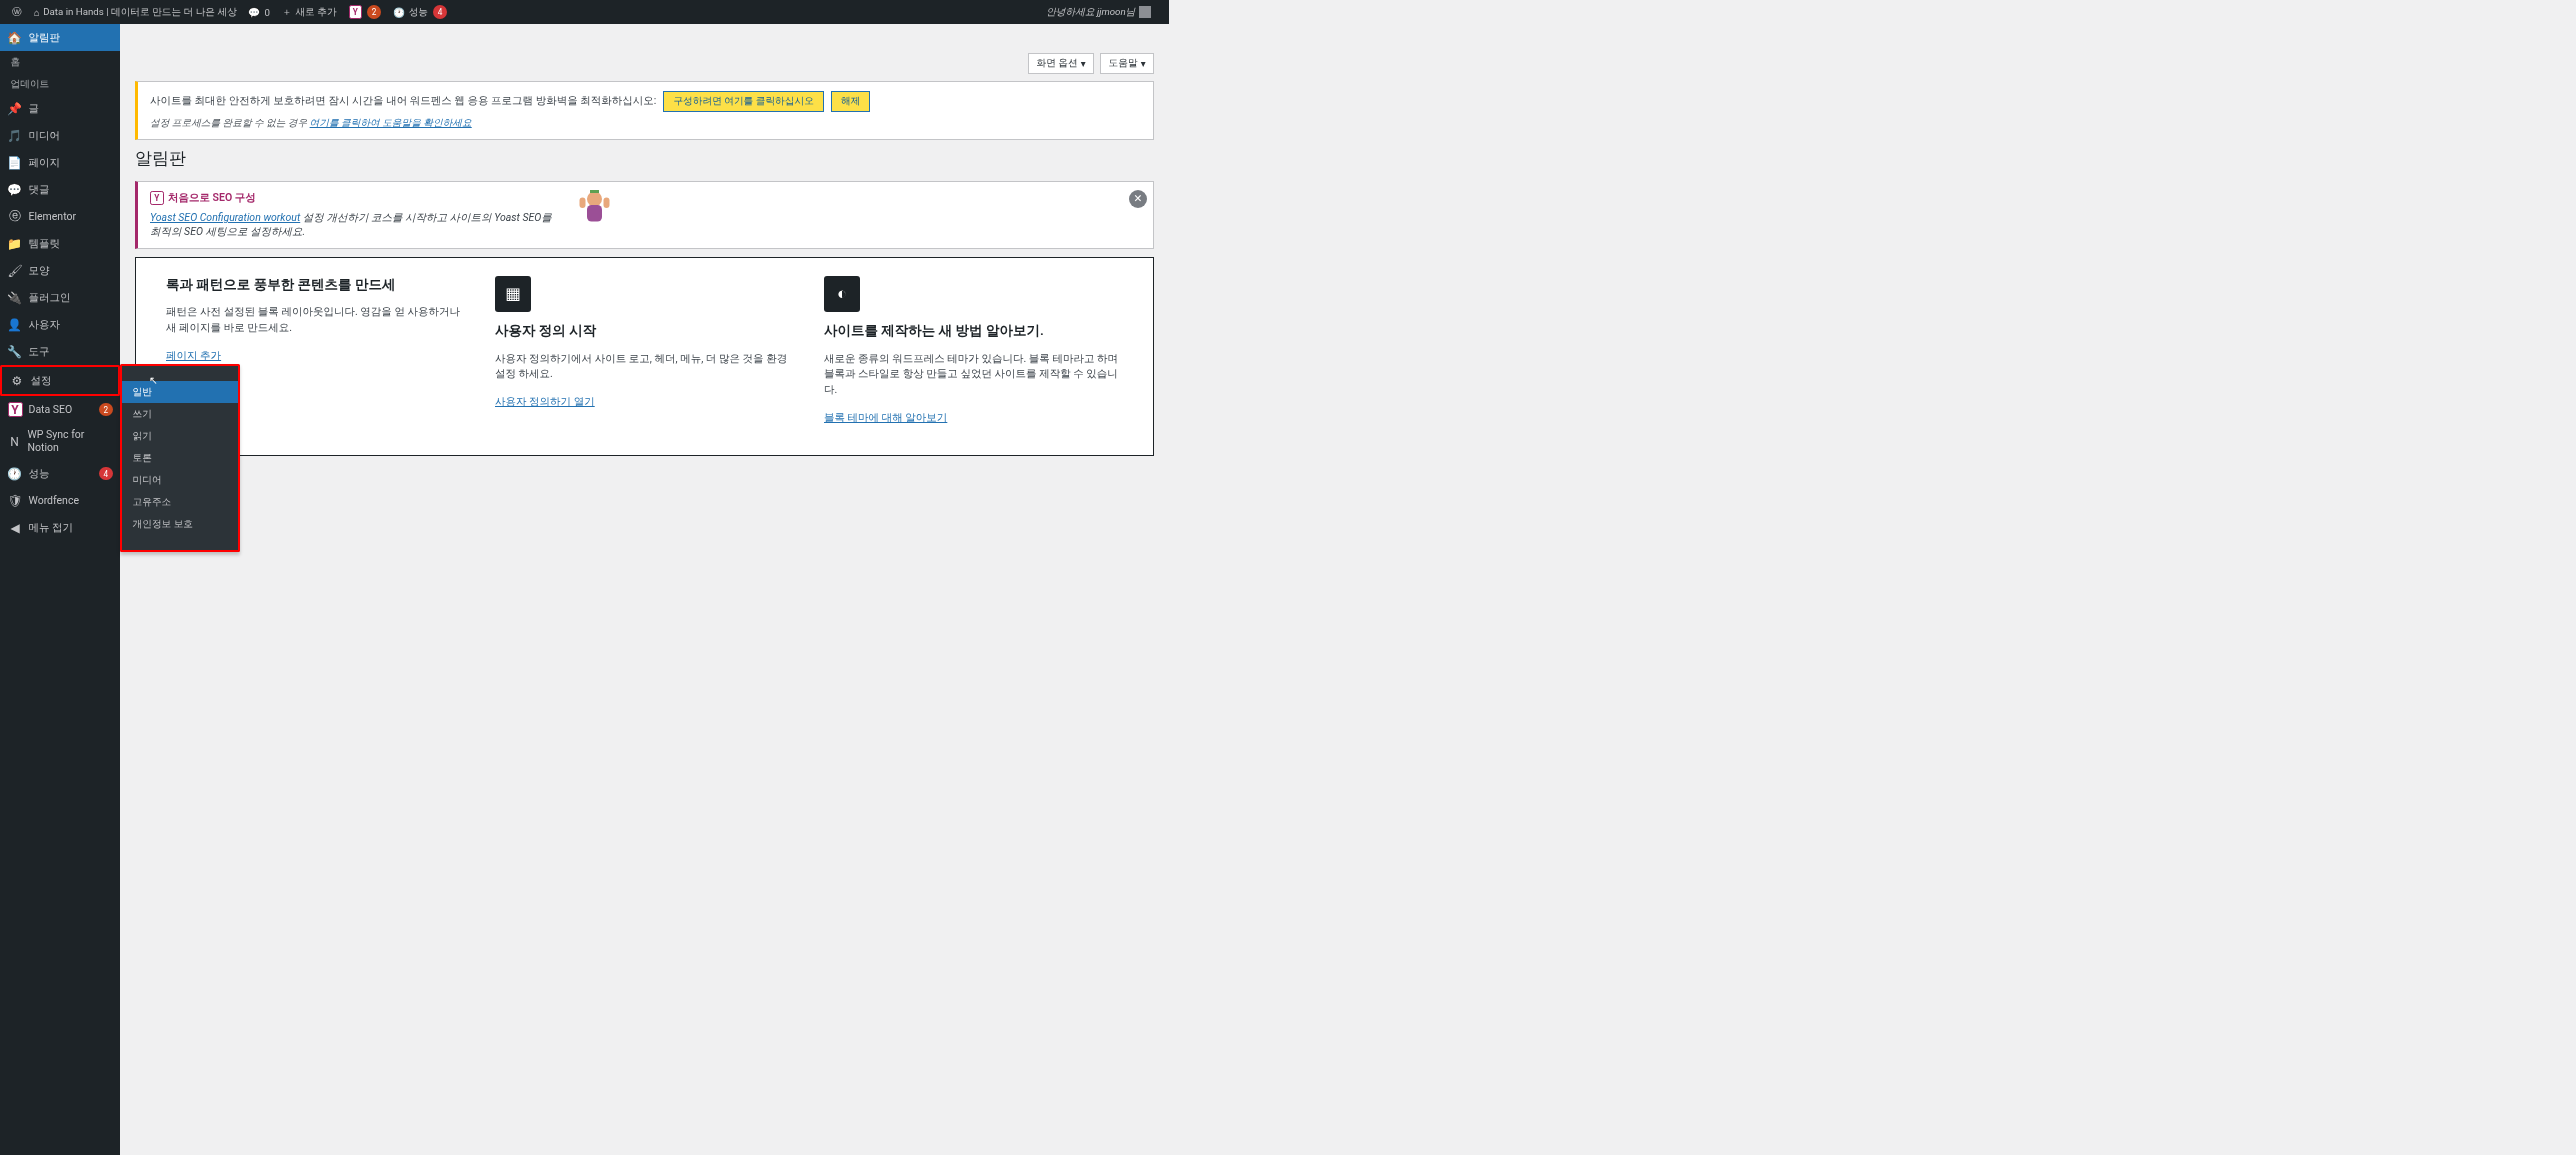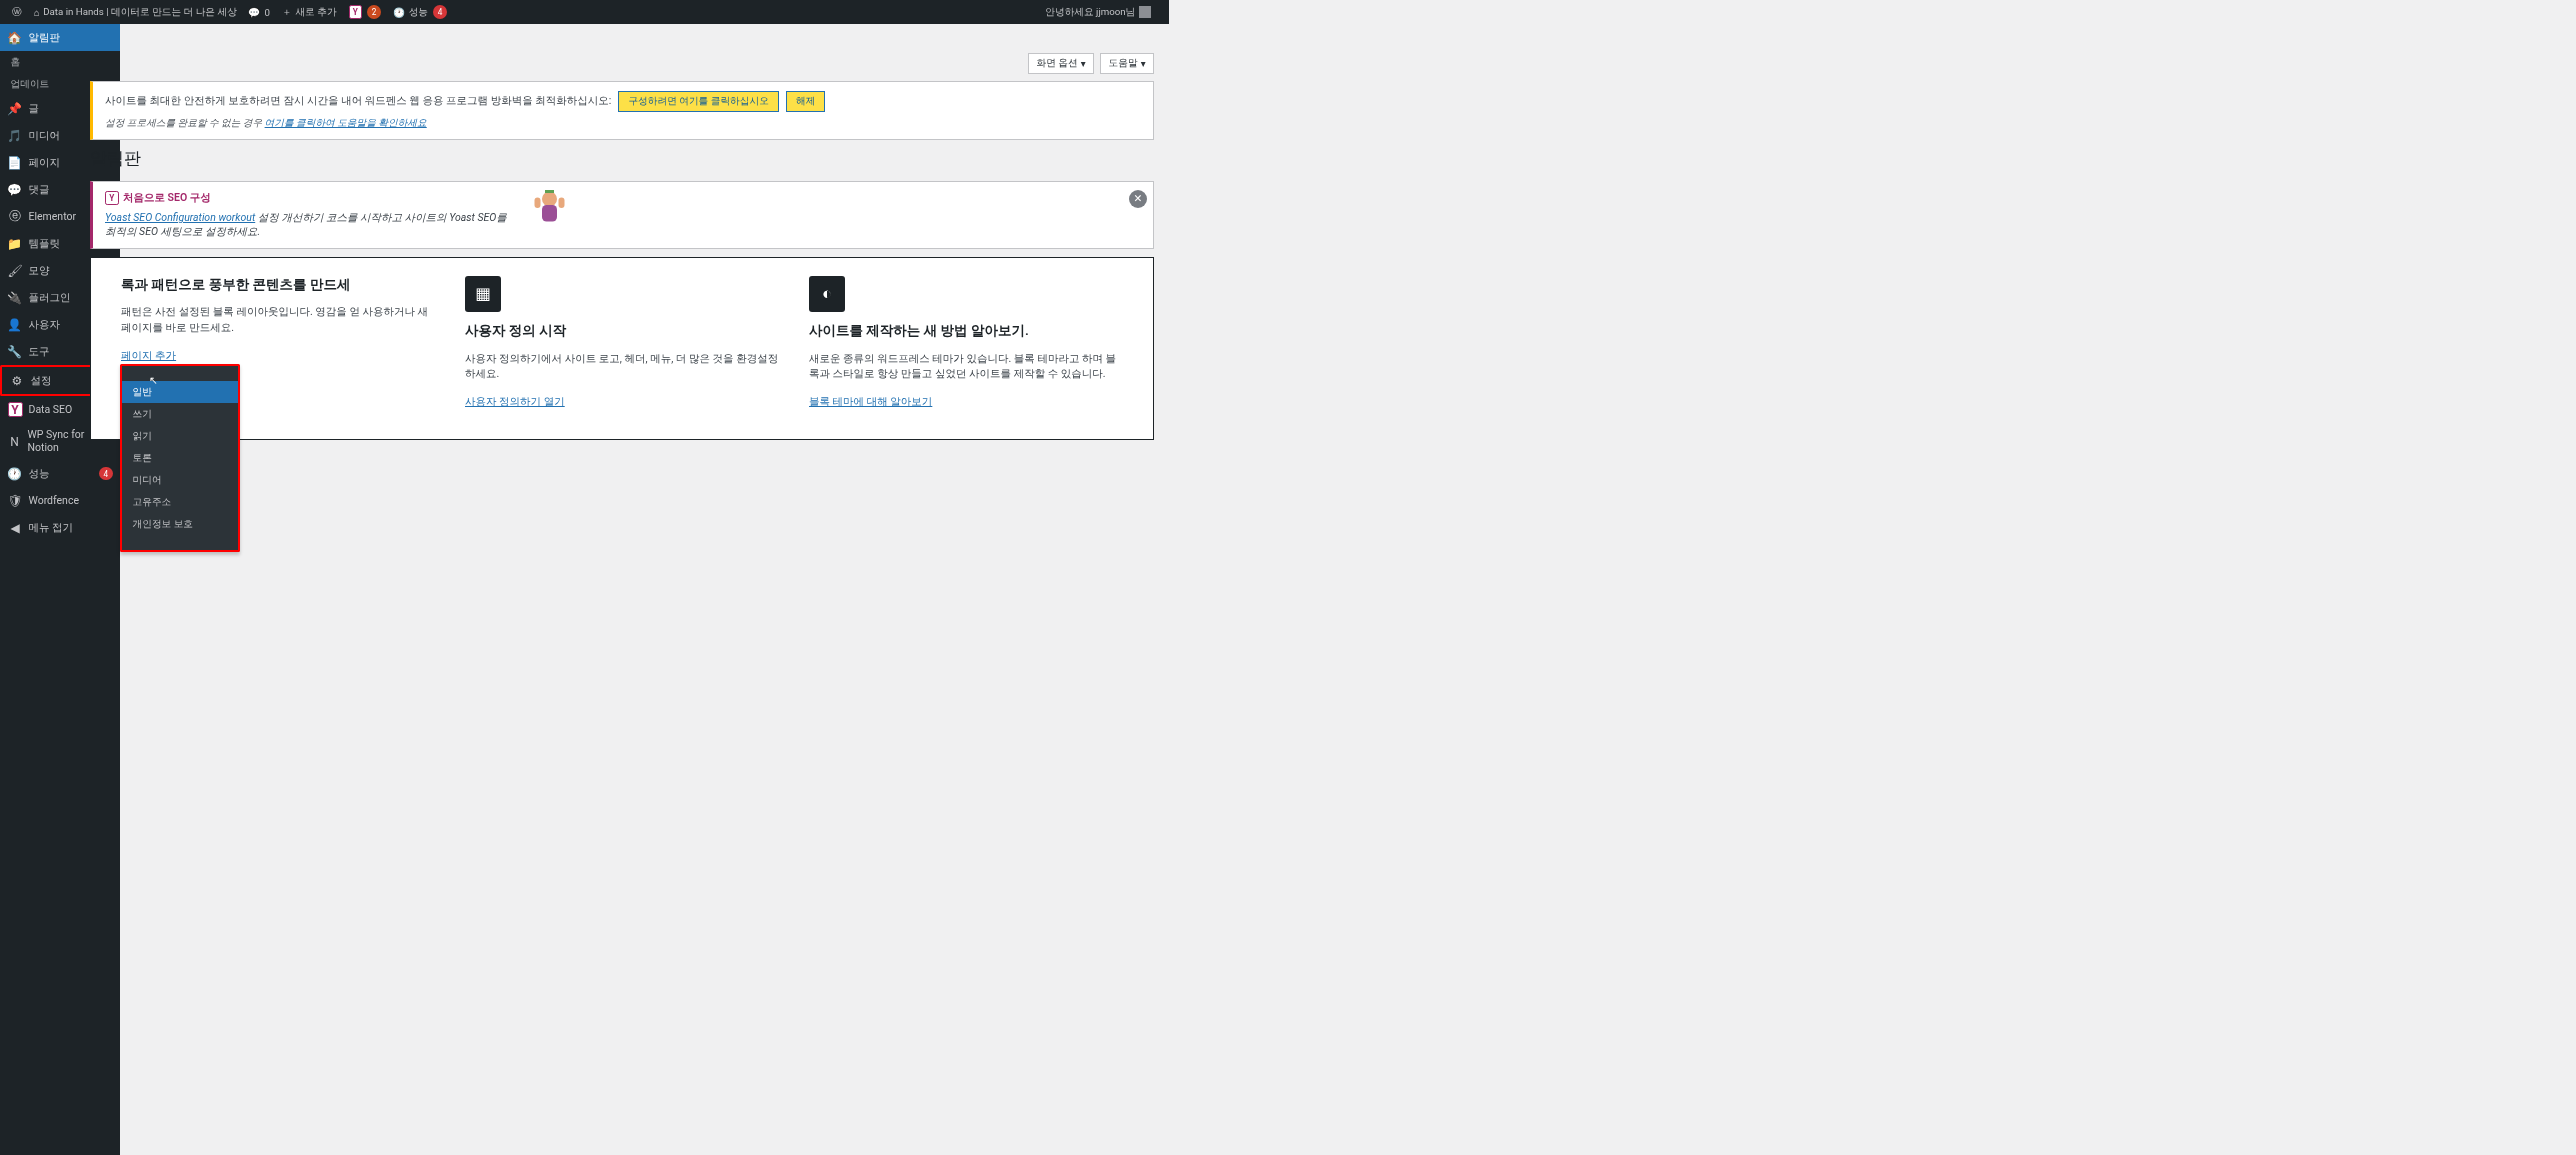--- a/index.html
+++ b/index.html
@@ -4,42 +4,42 @@
 <style>
 * { margin: 0; padding: 0; box-sizing: border-box; font-family: -apple-system, BlinkMacSystemFont, "Segoe UI", Roboto, sans-serif; }
 body { background: #f0f0f1; overflow: hidden; height: 526px; width: 1169px; }
 
 
 #adminbar { background: #1d2327; color: #c3c4c7; height: 24px; display: flex; align-items: center; font-size: 9.7px; padding: 0 6px; justify-content: space-between; }
 #adminbar .left { display: flex; align-items: center; gap: 0; }
 #adminbar .item { display: flex; align-items: center; gap: 3.7px; padding: 0 6px; height: 24px; cursor: pointer; }
 #adminbar .badge { background: #d63638; color: #fff; border-radius: 7.5px; padding: 0.7px 4.5px; font-size: 8.2px; margin-left: 1.5px; display: inline-flex; align-items: center; justify-content: center; min-width: 13.5px; height: 13.5px;}
 #adminbar .badge.orange { background: #ca4a1f; }
-#adminbar .right { display: flex; align-items: center; gap: 4.5px; padding-right: 6px;}
+#adminbar .right { display: flex; align-items: center; gap: 4.5px; padding-right: 6px; font-style: italic;}
 #adminbar .avatar { width: 12px; height: 12px; background: #8c8f94; }
 
 
 #adminmenu { position: absolute; top: 24px; left: 0; width: 120px; background: #1d2327; color: #c3c4c7; height: calc(100% - 24px); font-size: 10.5px; }
 #adminmenu .menu-item { display: flex; align-items: center; gap: 6px; padding: 6px 7.5px; cursor: pointer; }
 #adminmenu .menu-item.current { background: #2271b1; color: #fff; position: relative; }
 #adminmenu .menu-item.current::after { content:""; position:absolute; right:-6px; top:50%; transform:translateY(-50%); border:6px solid transparent; border-right-color:#f0f0f1; }
 #adminmenu .menu-item .count { background: #d63638; color:#fff; border-radius: 7.5px; padding: 0 4.5px; font-size: 8.2px; margin-left: auto; display:inline-flex; align-items:center; height:13.5px;}
 #adminmenu .menu-item .count.orange { background: #ca4a1f;}
 #adminmenu .sub-item { padding: 4.5px 7.5px 4.5px 10.5px; font-size: 9.7px; color: #a7aaad; cursor: pointer;}
 #adminmenu .icon { width: 15px; height: 15px; display: inline-flex; align-items: center; justify-content: center; font-size: 12px;}
 #adminmenu .highlight-box { border: 2.2px solid #ff0000; border-radius: 1.5px; }
 
 
 #settings-submenu { position: absolute; left: 120px; top: 364px; width: 120px; background: #2c3338; color: #c3c4c7; box-shadow: 0 2.2px 3.7px rgba(0,0,0,.2); padding: 15px 0; z-index: 100; border: 2.2px solid #ff0000; border-radius: 1.5px;}
 #settings-submenu .sm-item { padding: 4.5px 10.5px; cursor: pointer; font-size: 9.7px;}
 #settings-submenu .sm-item.hover { background: #2271b1; color: #fff; }
 #settings-submenu .cursor { position:absolute; left: 27px; top: 7.5px; font-size: 10.5px; color:#fff; pointer-events:none;}
 
 
-#wpcontent { margin-left: 75px; margin-top: 24px; padding: 0 15px 0 15px; height: calc(100% - 24px); overflow: hidden; position: relative;}
+#wpcontent { margin-left: 120px; margin-top: 24px; padding: 0 15px 0 15px; height: calc(100% - 24px); overflow: hidden; position: relative;}
 .top-actions { display: flex; gap: 6px; justify-content: flex-end; padding-top: 4.5px;}
 .top-actions .btn { border: 0.7px solid #c3c4c7; background:#fff; color:#2c3338; padding: 3px 7.5px; font-size: 9.7px; cursor:pointer; display:flex; align-items:center; gap:3px;}
 
 .notice { background: #fff; border: 0.7px solid #c3c4c7; border-left: 3px solid #ffb900; padding: 9px 12px; margin: 7.5px 0; position: relative; font-size: 10.5px; color:#3c434a;}
 .notice.yoast { border-left-color: #a4286a;}
 .notice a { color: #2271b1; text-decoration: underline; cursor:pointer;}
 .notice .btn-outline { border: 0.7px solid #2271b1; color: #135e96; padding: 3px 9px; background:#fde047; cursor:pointer; font-size:9.7px; margin-left:4.5px;}
 .notice .dismiss { position: absolute; right: 6px; top: 7.5px; width:18px; height:18px; border-radius:50%; background:#787c82; color:#fff; display:flex; align-items:center; justify-content:center; cursor:pointer; font-size:10.5px;}
 
 h1.page-title { font-size: 17px; font-weight: 400; color: #1d2327; margin: 7.5px 0 11.2px 0;}

